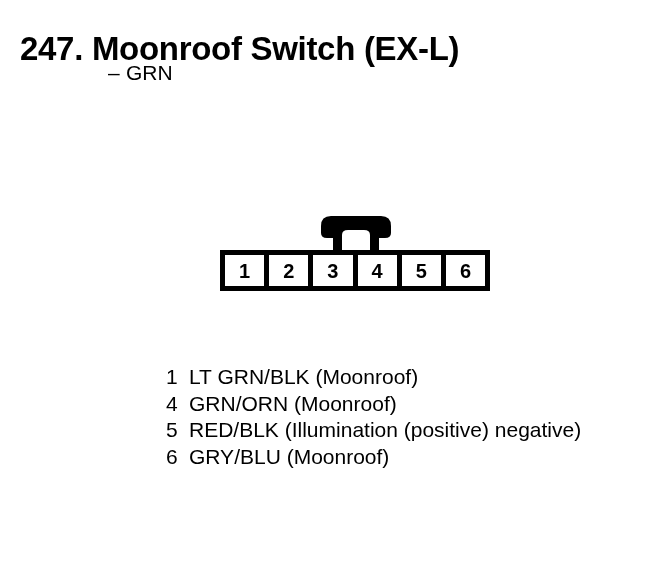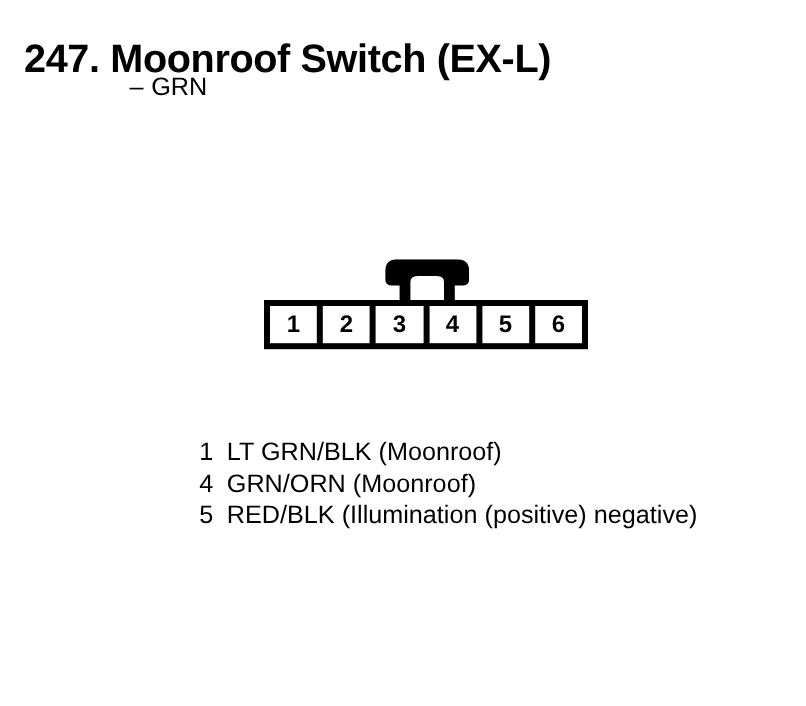--- a/index.html
+++ b/index.html
@@ -143,15 +143,16 @@
       <div class="pin-cell">5</div>
       <div class="pin-cell">6</div>
     </div>
 
   </div>
 
   <div id="pin-legend">
     <span class="legend-row"><span class="legend-num">1</span><span class="legend-desc">LT GRN/BLK (Moonroof)</span></span>
     <span class="legend-row"><span class="legend-num">4</span><span class="legend-desc">GRN/ORN (Moonroof)</span></span>
     <span class="legend-row"><span class="legend-num">5</span><span class="legend-desc">RED/BLK (Illumination (positive) negative)</span></span>
+    <span class="legend-row"><span class="legend-num">6</span><span class="legend-desc">GRY/BLU (Moonroof)</span></span>
   </div>
 
 </div>
 
 </body></html>

